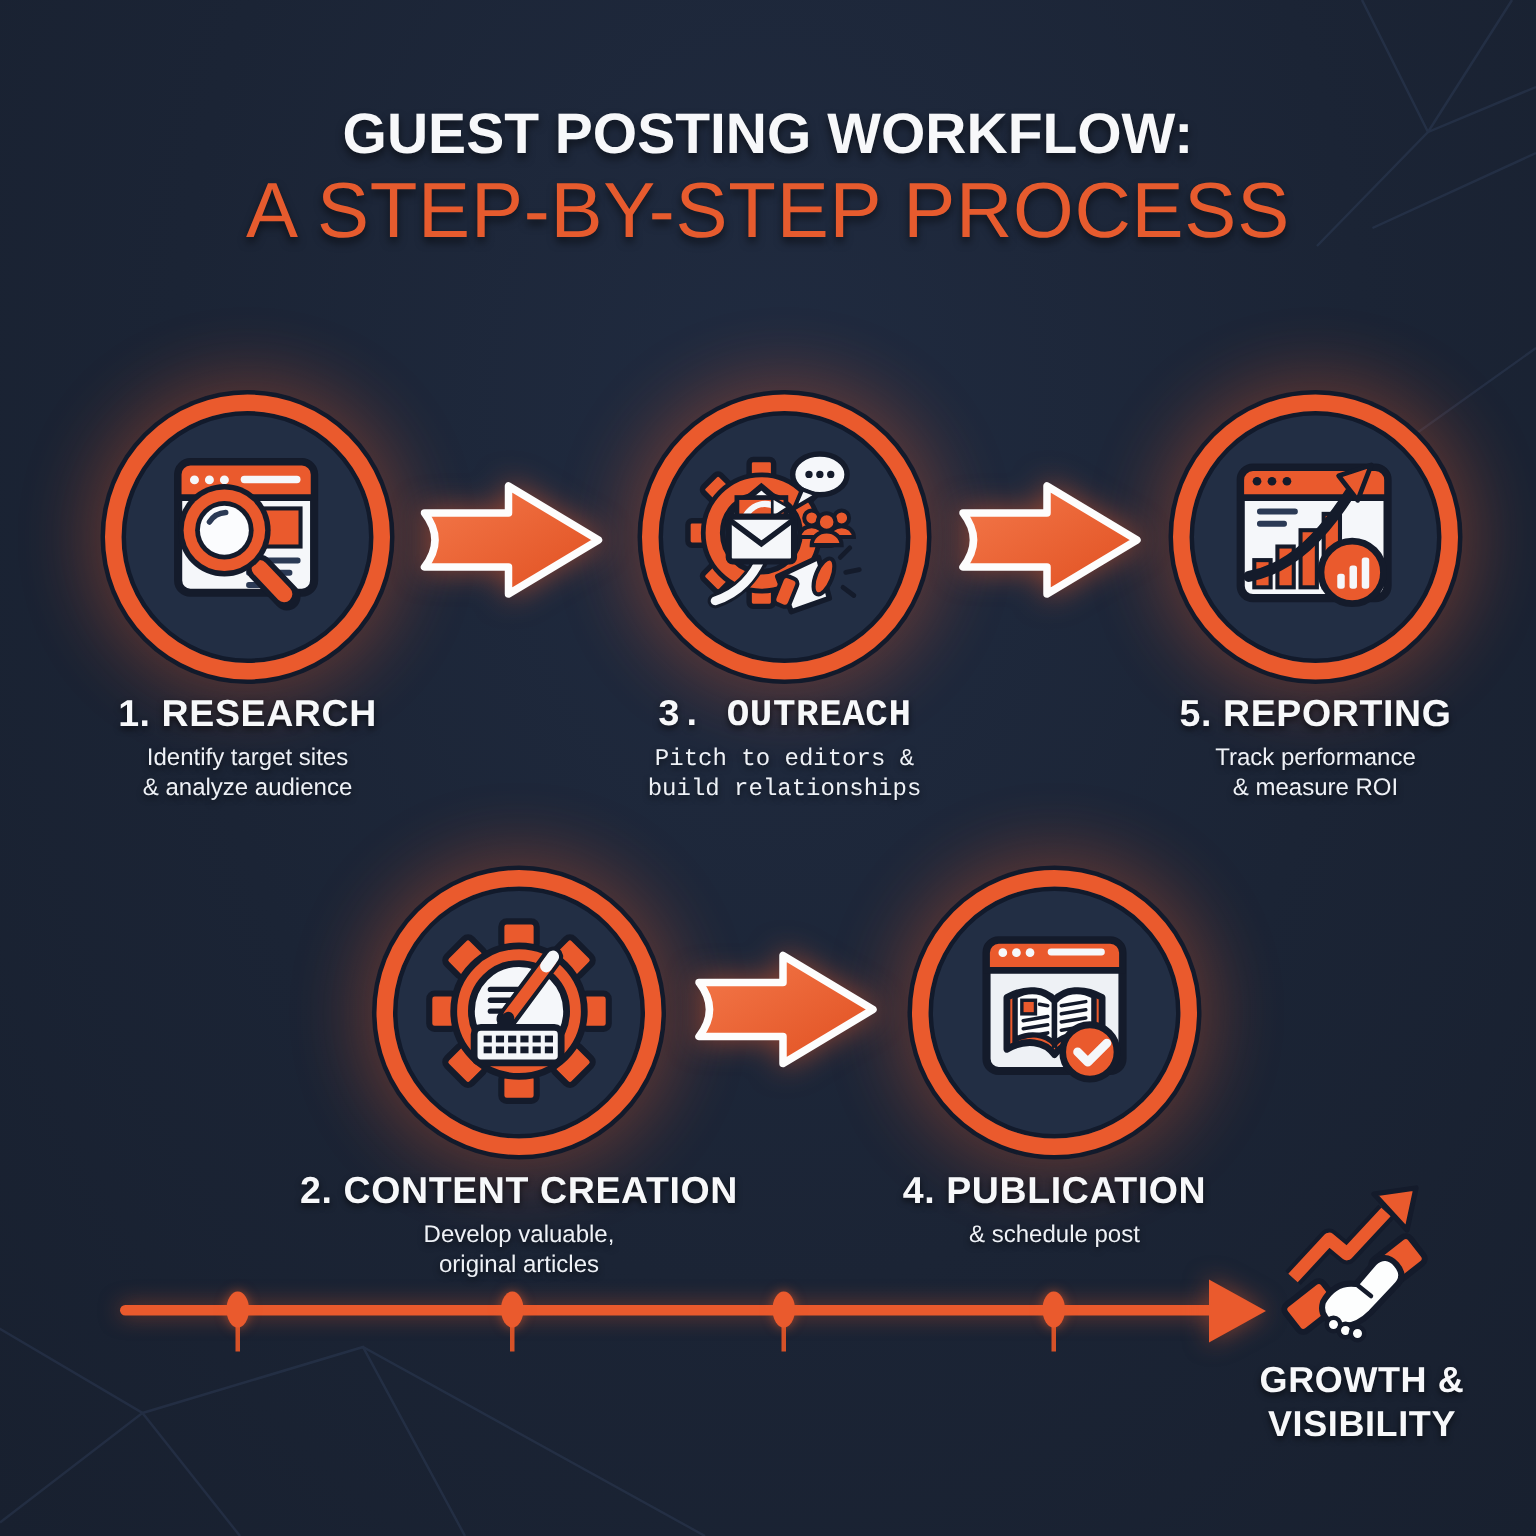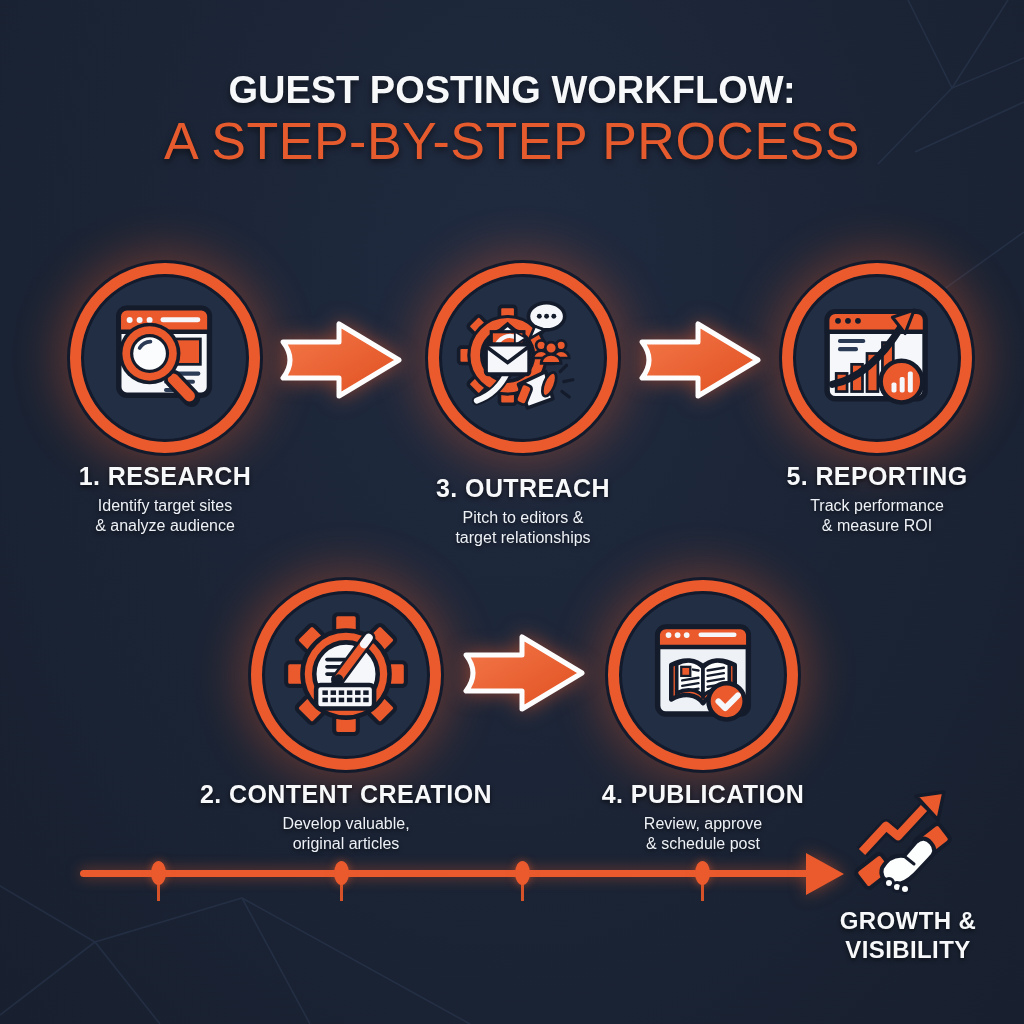--- a/index.html
+++ b/index.html
@@ -256,39 +256,38 @@
   </svg>
   <svg class="arrow" style="left:458px;top:631px;" viewBox="0 0 132 84">
     <path d="M8,24 Q22,42 8,60 L64,60 L64,78 L124,42 L64,6 L64,24 Z" fill="url(#agrad)" stroke="#fdfdfd" stroke-width="5" stroke-linejoin="round"></path>
   </svg>
 
   <div class="label" style="left:5px;top:462px;width:320px;">
     <div class="st">1. RESEARCH</div>
     <div class="sd">Identify target sites</div>
     <div class="sd">&amp; analyze audience</div>
   </div>
-  <div class="label" style="left:363px;top:474px;width:320px;">
+  <div class="label" style="left:363px;top:462px;width:320px;font-family:Liberation Mono, monospace;">
     <div class="st">3. OUTREACH</div>
     <div class="sd gap">Pitch to editors &amp;</div>
-    <div class="sd">target relationships</div>
+    <div class="sd">build relationships</div>
   </div>
   <div class="label" style="left:717px;top:462px;width:320px;">
     <div class="st">5. REPORTING</div>
     <div class="sd">Track performance</div>
     <div class="sd">&amp; measure ROI</div>
   </div>
 
   <div class="label" style="left:176px;top:780px;width:340px;">
     <div class="st">2. CONTENT CREATION</div>
     <div class="sd">Develop valuable,</div>
     <div class="sd">original articles</div>
   </div>
   <div class="label" style="left:543px;top:780px;width:320px;">
     <div class="st">4. PUBLICATION</div>
-    <div class="sd">Review, approve</div>
     <div class="sd">&amp; schedule post</div>
   </div>
 
   <div class="tl-line"></div>
   <div class="tl-head"></div>
   <div class="tl-tick" style="left:157px;"></div>
   <div class="tl-tick" style="left:340px;"></div>
   <div class="tl-tick" style="left:521px;"></div>
   <div class="tl-tick" style="left:701px;"></div>
   <div class="tl-dot" style="left:151px;"></div>

